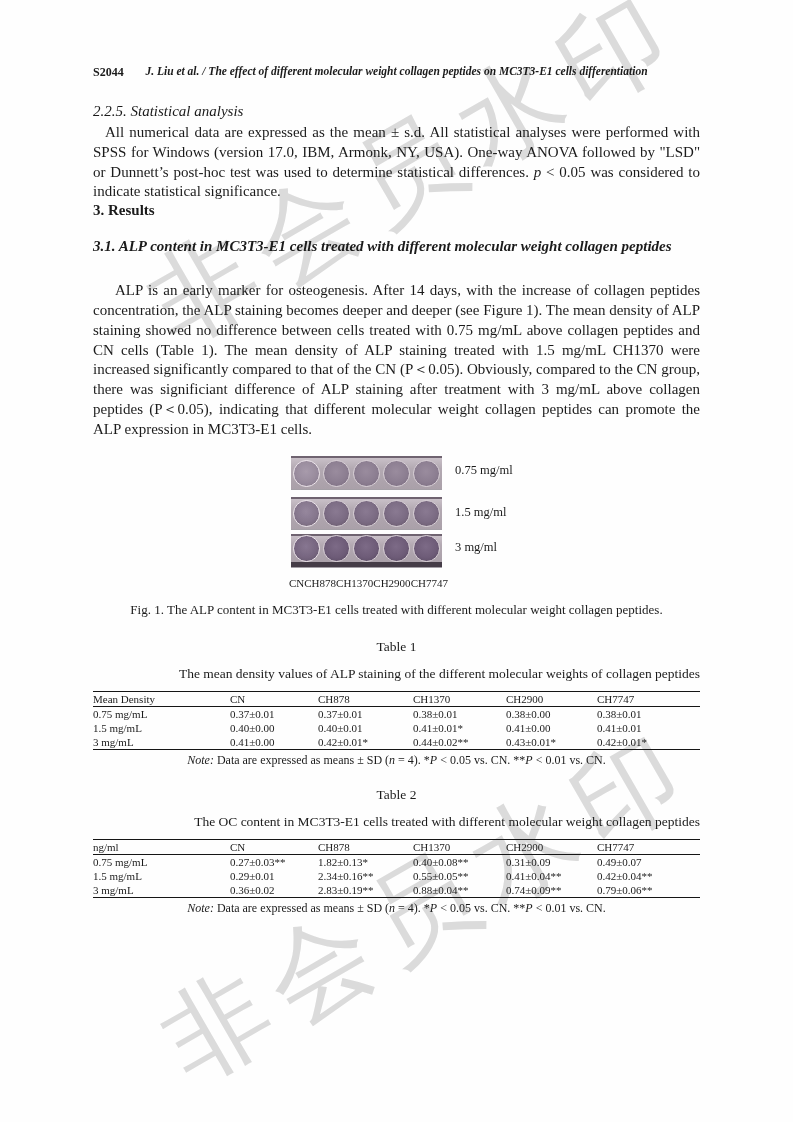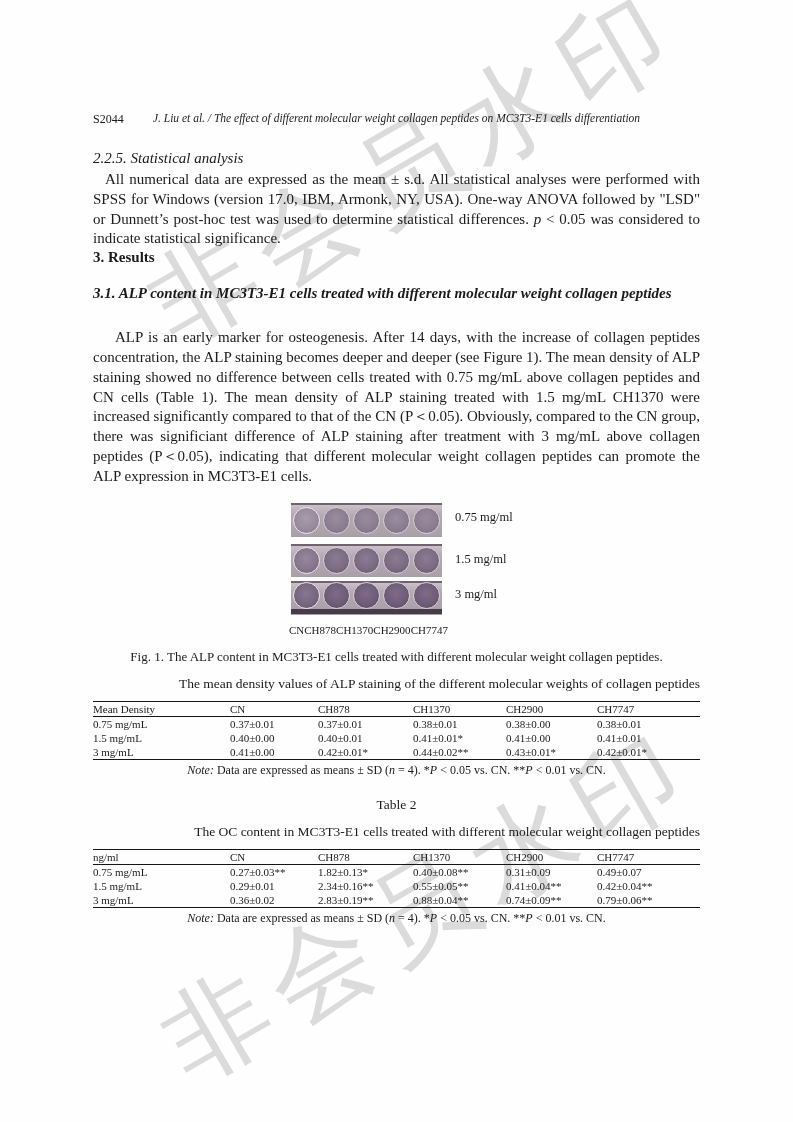--- a/index.html
+++ b/index.html
@@ -29,23 +29,24 @@
   #wm-top    { left:158px; top:262px; }
   #wm-bottom { left:172px; top:1000px; }
 
   
   .content {
     position:relative; z-index:1;
     margin:0 93px; width:607px;
   }
   .page-header {
     position:relative;
-    padding-top:112px;
+    padding-top:65px;
     font-size:12px;
     height:16px;
+    font-weight:bold;
   }
   .page-header .pid { position:absolute; left:0; }
   .page-header .running { display:block; text-align:center; font-style:italic; font-size:11.5px; }
 
   .sec-heading-italic { font-style:italic; font-size:15px; margin:0; font-weight:normal; }
   .sec-heading-bold   { font-size:15px; margin:0; font-weight:bold; }
 
   .body-par {
     font-size:15px; line-height:1.32; text-align:justify; margin:0;
   }
@@ -191,20 +192,21 @@
           <span class="col-label">CN</span>
           <span class="col-label">CH878</span>
           <span class="col-label">CH1370</span>
           <span class="col-label">CH2900</span>
           <span class="col-label">CH7747</span>
         </div>
     </div>
 
     <div class="fig-caption">Fig. 1. The ALP content in MC3T3-E1 cells treated with different molecular weight collagen peptides.</div>
 
+    <div class="tbl-label">Table 1</div>
     <div class="tbl-title">The mean density values of ALP staining of the different molecular weights of collagen peptides</div>
     <table class="data">
       <colgroup>
           <col class="c0">
           <col class="c1">
           <col class="c2">
           <col class="c3">
           <col class="c4">
           <col class="c5">
         </colgroup>

